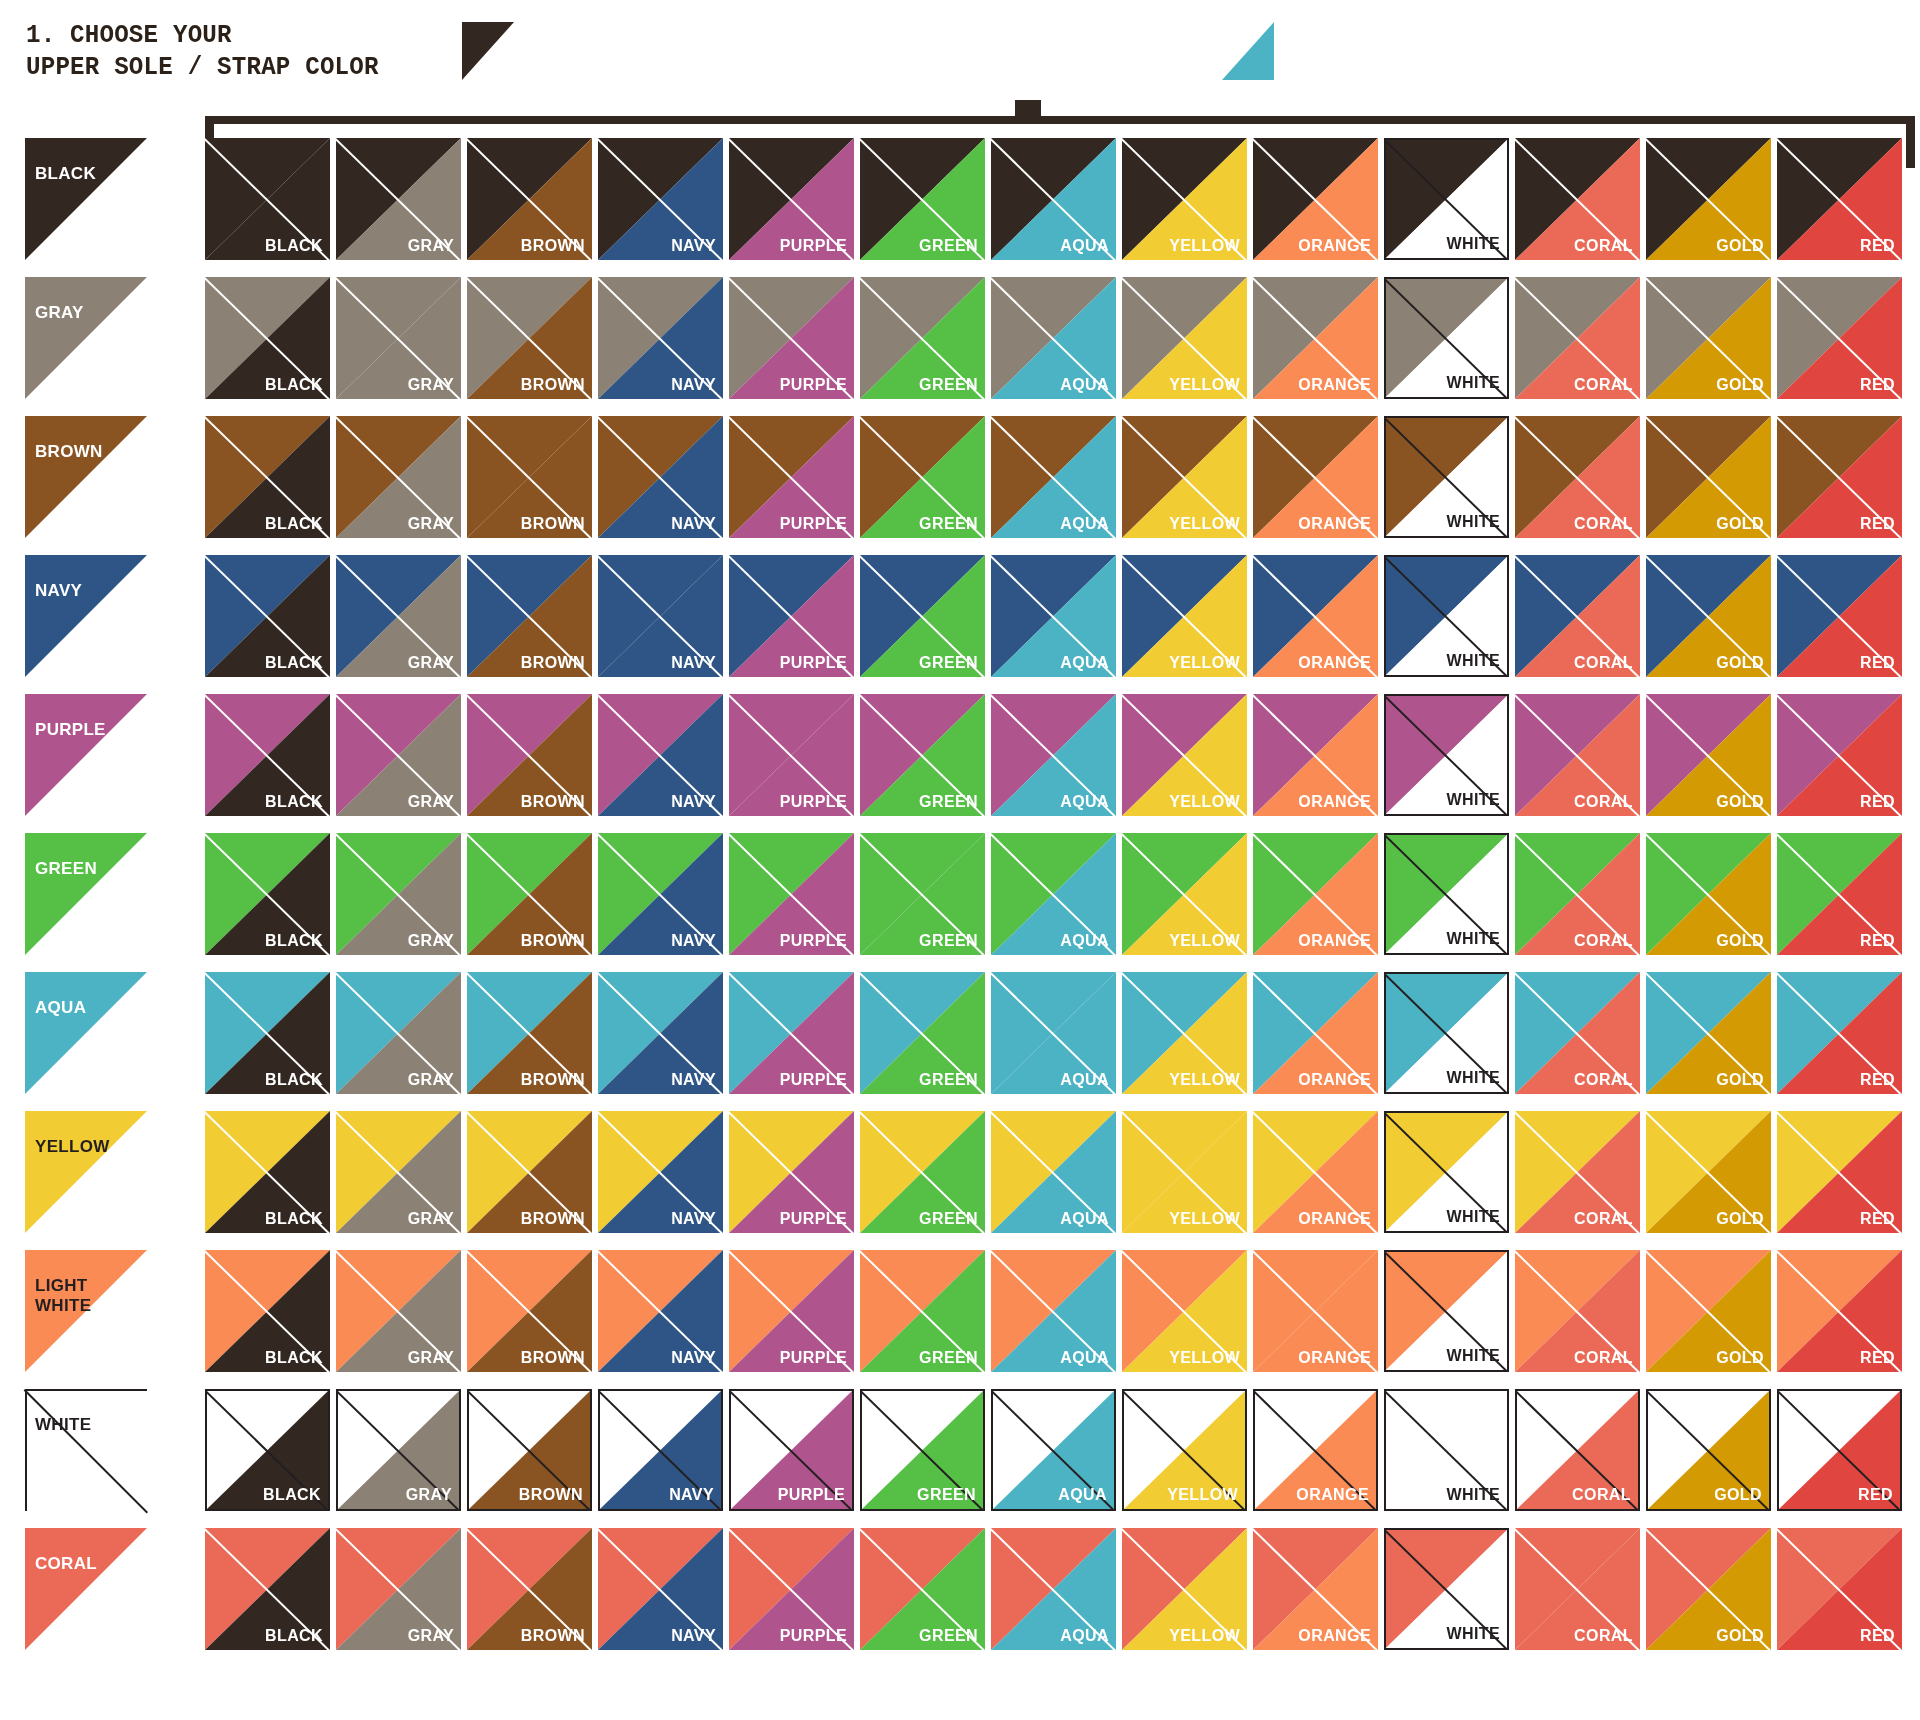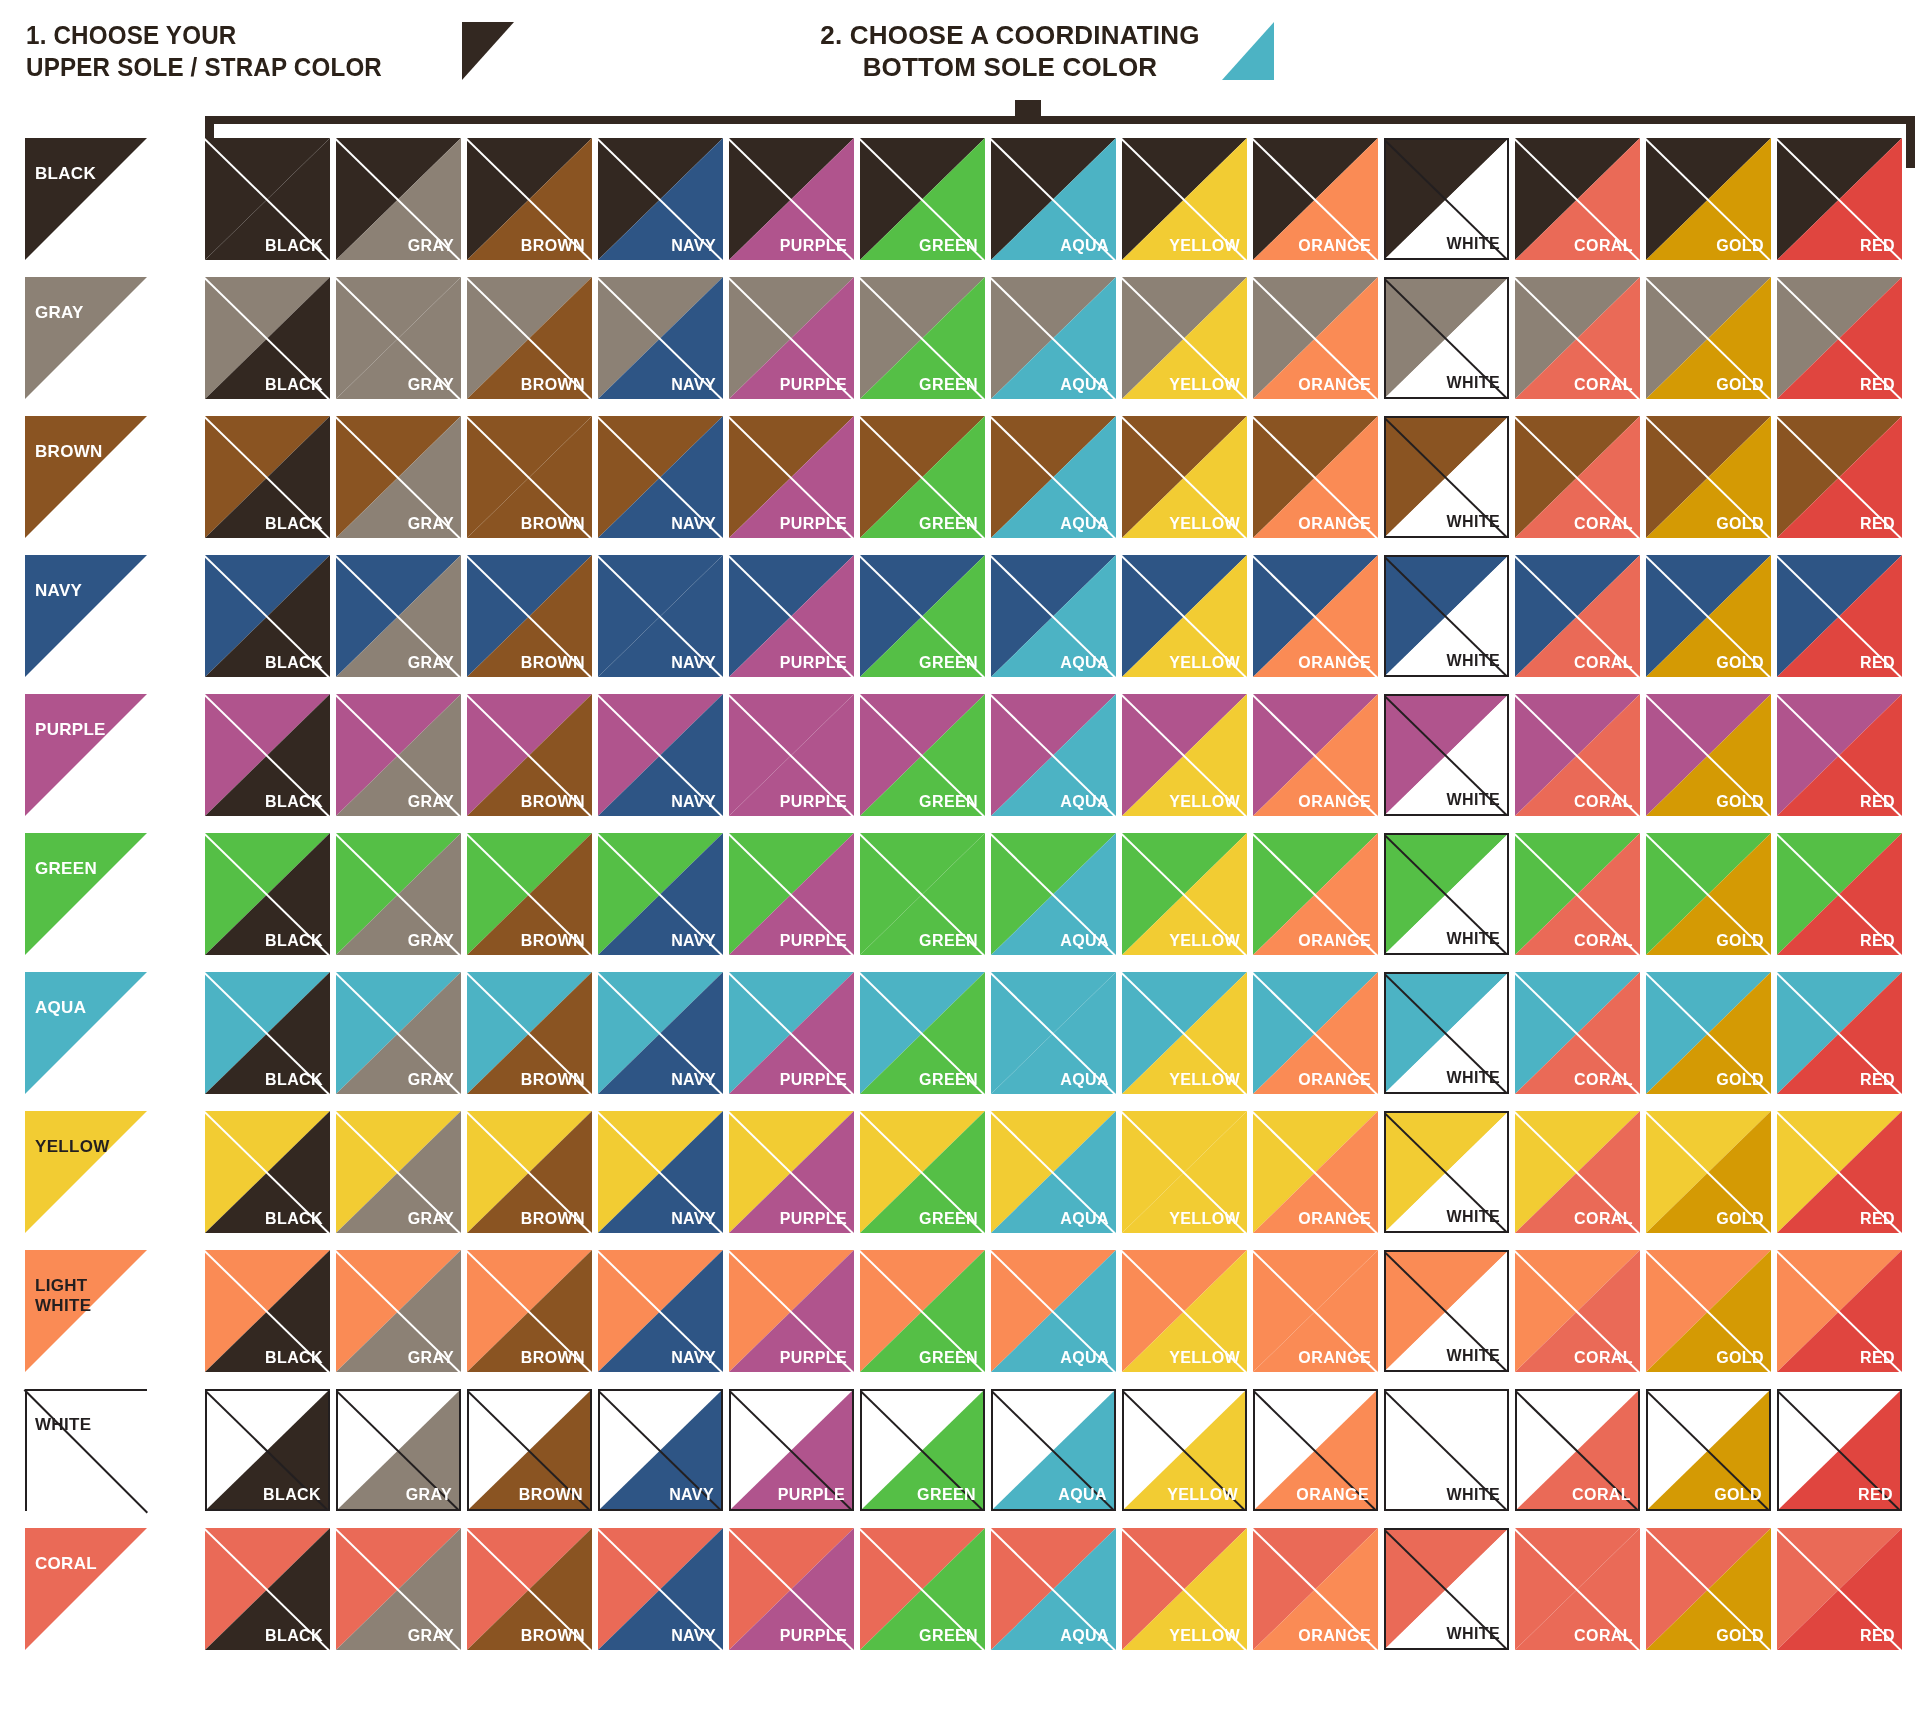--- a/index.html
+++ b/index.html
@@ -20,21 +20,21 @@
   .hdr-text{
     font-size:26px;
     font-weight:bold;
     letter-spacing:.2px;
     color:#2b2119;
     line-height:1.22;
     white-space:pre-line;
     text-transform:uppercase;
   }
 
-  #hdr1{left:26px;top:20px;}
+  #hdr1{left:26px;top:20px;font-family:Liberation Mono, monospace;}
   #hdr1 .hdr-text{font-stretch:condensed;transform:scaleX(.93);transform-origin:left top;}
   #hdr1-arrow{
     position:absolute;left:462px;top:22px;
     width:0;height:0;
     border-top:58px solid #332821;
     border-right:52px solid transparent;
   }
 
   #hdr2{left:800px;top:20px;text-align:center;width:420px;}
   #hdr2-arrow{
@@ -131,24 +131,20 @@
 <body>
 
 <div id="header">
 
   <div class="hdr-block" id="hdr1">
     <div class="hdr-text">1. CHOOSE YOUR
 UPPER SOLE / STRAP COLOR</div>
   </div>
   <div id="hdr1-arrow"></div>
 
-  <div class="hdr-block" id="hdr2">
-    <div class="hdr-text">2. CHOOSE A COORDINATING
-BOTTOM SOLE COLOR</div>
-  </div>
   <div id="hdr2-arrow"></div>
 
   <div id="bracket-tick"></div>
   <div id="bracket"></div>
   <div id="bracket-l"></div>
   <div id="bracket-r"></div>
 </div>
 
 <div id="grid">
     <div class="row">

